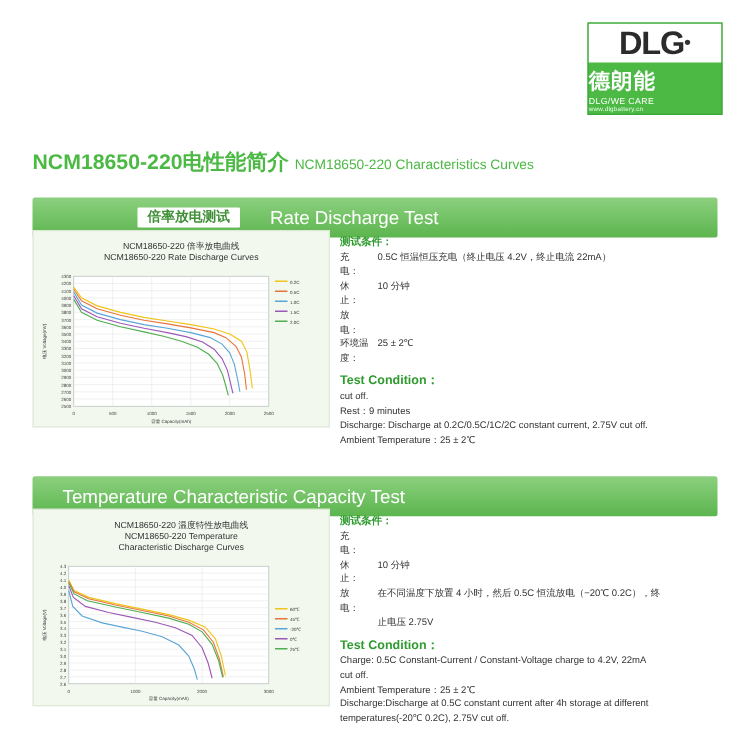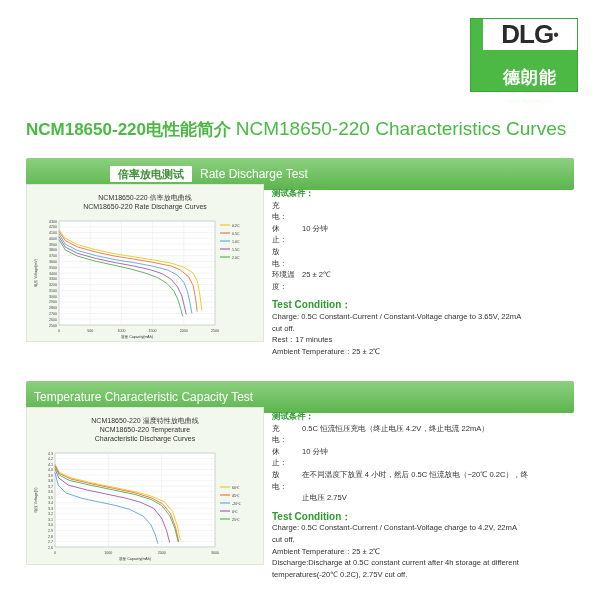--- a/index.html
+++ b/index.html
@@ -11,61 +11,60 @@
     overflow:hidden;
   }
   .page{position:relative;width:600px;height:600px;}
 
   
   .logo{
     position:absolute;top:18px;right:22px;
     width:108px;height:74px;
     background:#4bb944;
     border:1px solid #3aa637;
-    display:flex;flex-direction:column;align-items:center;justify-content:flex-start;
+    display:flex;flex-direction:column;justify-content:flex-start;
     box-sizing:border-box;
-    padding-left:12px;
   }
   .logo-top{
     width:100%;height:40px;background:#ffffff;
     display:flex;align-items:center;justify-content:center;
   }
   .logo-dlg{
     font-weight:bold;font-size:26px;letter-spacing:-1px;color:#2b2b2b;
     font-family:"Liberation Sans", sans-serif;
   }
   .logo-cn{
     color:#ffffff;font-size:17px;font-weight:bold;letter-spacing:1px;
-    margin-top:16px;
+    margin-top:3px;
   }
   .logo-we{
     color:#ffffff;font-size:7px;letter-spacing:0.3px;margin-top:2px;
   }
   .logo-url{color:#eaffea;font-size:5px;letter-spacing:0.2px;}
 
   
   .main-title{
     position:absolute;left:26px;top:118px;
     font-size:17px;color:#4bb944;font-weight:bold;white-space:nowrap;
   }
-  .main-title .en{font-weight:normal;color:#4bb944;font-size:19px;}
+  .main-title .en{font-weight:normal;color:#4bb944;font-size:11px;}
 
   
   .sec-bar{
     position:absolute;left:26px;width:548px;height:32px;
     background:linear-gradient(to bottom,#8cd07f,#5cb54e);
     border-radius:2px;
     display:flex;align-items:center;
   }
   .sec-bar .cn{
     background:#ffffff;color:#3f8f36;font-size:11px;font-weight:bold;
     padding:1px 8px;margin-left:84px;border-radius:1px;line-height:14px;
   }
   .sec-bar .en{
-    color:#ffffff;font-size:12px;margin-left:8px;
+    color:#ffffff;font-size:15px;margin-left:24px;
   }
 
   
   .panel{
     position:absolute;left:26px;width:238px;
     background:#f2f8ee;border:1px solid #dfe9d8;
     box-sizing:border-box;
   }
   .chart-title{
     text-align:center;font-size:7px;color:#333;line-height:9px;
@@ -186,37 +185,38 @@
           <text x="104" y="121" text-anchor="middle" font-size="3.6" fill="#333" font-family="&quot;Liberation Sans&quot;, sans-serif">容量 Capacity(mAh)</text>
           <text x="4" y="56" text-anchor="middle" font-size="3.6" fill="#333" transform="rotate(-90 4 56)" font-family="&quot;Liberation Sans&quot;, sans-serif">电压 Voltage(mV)</text>
         </svg>
     </div>
   </div>
 
   <div class="txt" id="txt1" style="left:272px;top:188px;width:300px;">
       <p class="hd">测试条件：</p>
       <div class="row">
         <span class="lbl">充　电：</span>
+        <span>0.5C 恒温恒压充电（终止电压 4.2V，终止电流 22mA）</span>
       </div>
       <div class="row">
         <span class="lbl">休　止：</span>
         <span>10 分钟</span>
       </div>
       <div class="row">
         <span class="lbl">放　电：</span>
       </div>
       <div class="row">
         <span class="lbl">环境温度：</span>
         <span>25 ± 2℃</span>
       </div>
       <div class="gap"></div>
       <p class="hd-en">Test Condition：</p>
-      <p>Charge: 0.5C Constant-Current / Constant-Voltage charge to 3.65V, 22mA</p>
       <p>cut off.</p>
-      <p>Rest：17 minutes</p>
+      <p>Rest：9 minutes</p>
+      <p>Discharge: Discharge at 0.2C/0.5C/1C/2C constant current, 2.75V cut off.</p>
       <p>Ambient Temperature：25 ± 2℃</p>
     </div>
 
   <div class="sec-bar" style="top:381px;">
     <span class="en">Temperature Characteristic Capacity Test</span>
   </div>
 
   <div class="panel" style="top:407px;height:158px;">
     <div class="chart-title">
       <div>NCM18650-220 温度特性放电曲线</div>
@@ -288,21 +288,20 @@
           <text x="102" y="111" text-anchor="middle" font-size="3.6" fill="#333" font-family="&quot;Liberation Sans&quot;, sans-serif">容量 Capacity(mAh)</text>
           <text x="4" y="51" text-anchor="middle" font-size="3.6" fill="#333" transform="rotate(-90 4 51)" font-family="&quot;Liberation Sans&quot;, sans-serif">电压 Voltage(V)</text>
         </svg>
     </div>
   </div>
 
   <div class="txt" id="txt2" style="left:272px;top:411px;width:300px;">
       <p class="hd">测试条件：</p>
       <div class="row">
         <span class="lbl">充　电：</span>
-        <span>0.5C 恒流恒压充电（终止电压 4.2V，终止电流 22mA）</span>
       </div>
       <div class="row">
         <span class="lbl">休　止：</span>
         <span>10 分钟</span>
       </div>
       <div class="row">
         <span class="lbl">放　电：</span>
         <span>在不同温度下放置 4 小时，然后 0.5C 恒流放电（−20℃  0.2C），终</span>
       </div>
       <div class="row">

